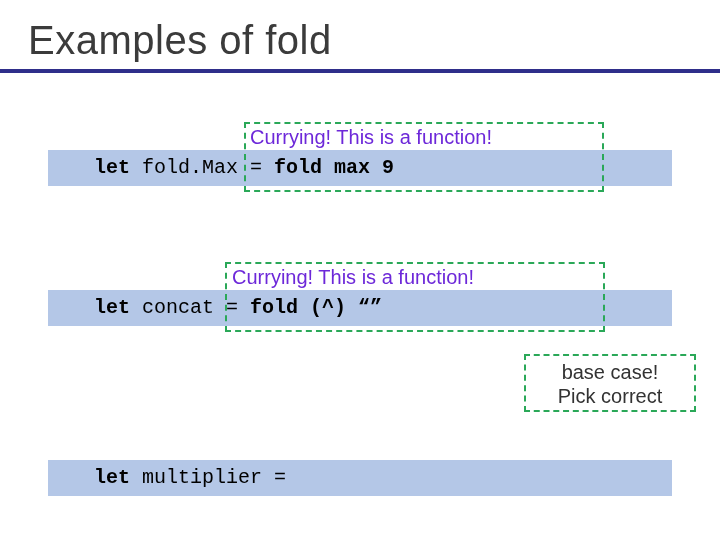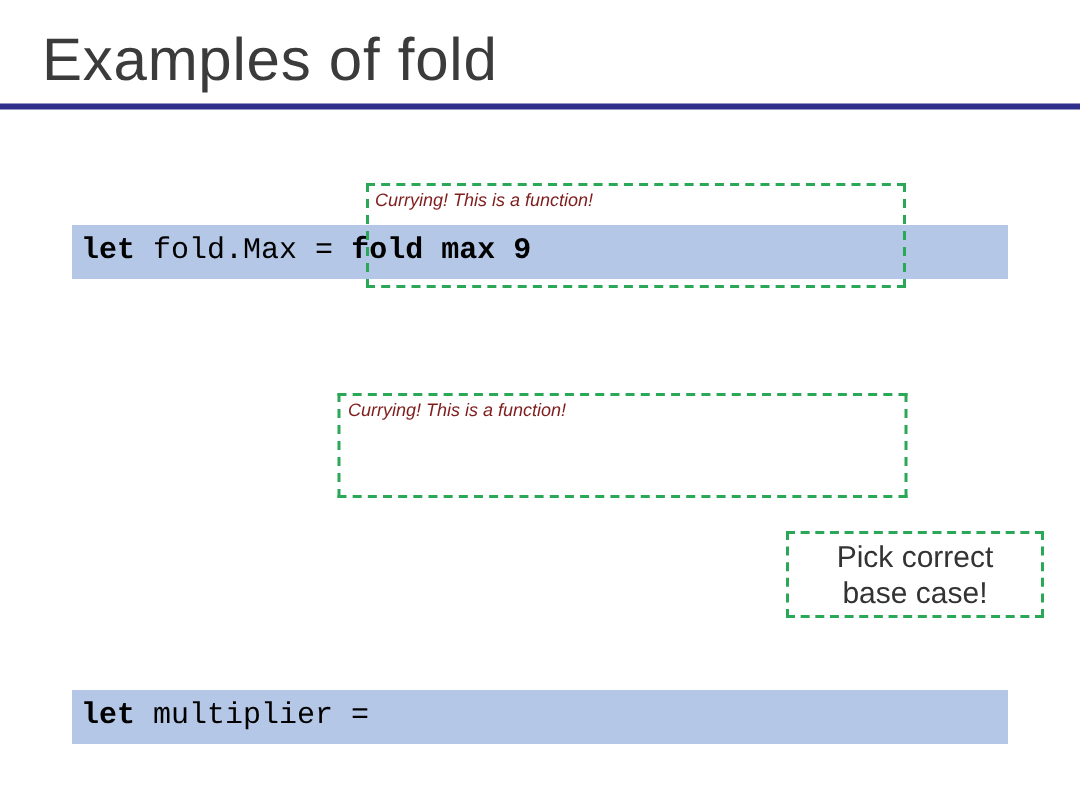--- a/index.html
+++ b/index.html
@@ -43,37 +43,36 @@
     line-height: 36px;
     color: #000;
     box-sizing: border-box;
     padding-left: 6px;
     white-space: nowrap;
   }
   #block-1 { top: 150px; }
   #block-2 { top: 290px; }
   #block-3 { top: 460px; }
 
-  .kw { font-weight: bold; }
+  .kw { font-weight: bold; margin-left: 40px; }
   .bold { font-weight: bold; }
 
   
   .callout {
     position: absolute;
     border: 2px dashed #2aa858;
     background: transparent;
     box-sizing: border-box;
   }
   .callout-label {
     position: absolute;
     font-family: Verdana, Geneva, sans-serif;
-    font-size: 12px;
-    color: #7f1d1d;
+    font-size: 20px;
+    color: #6d28d9;
     white-space: nowrap;
-    font-style: italic;
   }
   
   #callout-1 {
     left: 244px;
     top: 122px;
     width: 360px;
     height: 70px;
   }
   #callout-1-label {
     left: 250px;
@@ -117,27 +116,33 @@
   <div id="block-1" class="code-block">
     <span class="kw">let</span>
     <span> </span><span>fold.Max</span>
     <span> </span><span>=</span>
     <span> </span><span class="bold">fold max 9</span>
   </div>
 
   <div id="callout-1" class="callout"></div>
   <div id="callout-1-label" class="callout-label">Currying! This is a function!</div>
 
+  <div id="block-2" class="code-block">
+    <span class="kw">let</span>
+    <span> </span><span>concat</span>
+    <span> </span><span>=</span>
+    <span>  </span><span class="bold">fold (^) “”</span>
+  </div>
 
   <div id="callout-2" class="callout"></div>
   <div id="callout-2-label" class="callout-label">Currying! This is a function!</div>
 
   <div id="callout-3" class="callout">
+    <div class="callout-inner">base case!</div>
     <div class="callout-inner">Pick correct</div>
-    <div class="callout-inner">base case!</div>
   </div>
 
   <div id="block-3" class="code-block">
     <span class="kw">let</span>
     <span> </span><span>multiplier</span>
     <span> </span><span>=</span>
   </div>
 
 </div>
 

